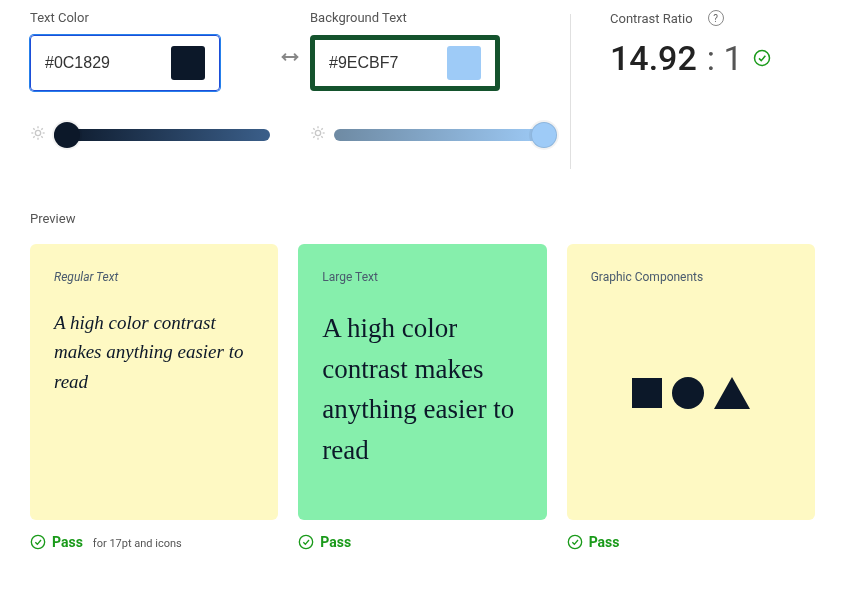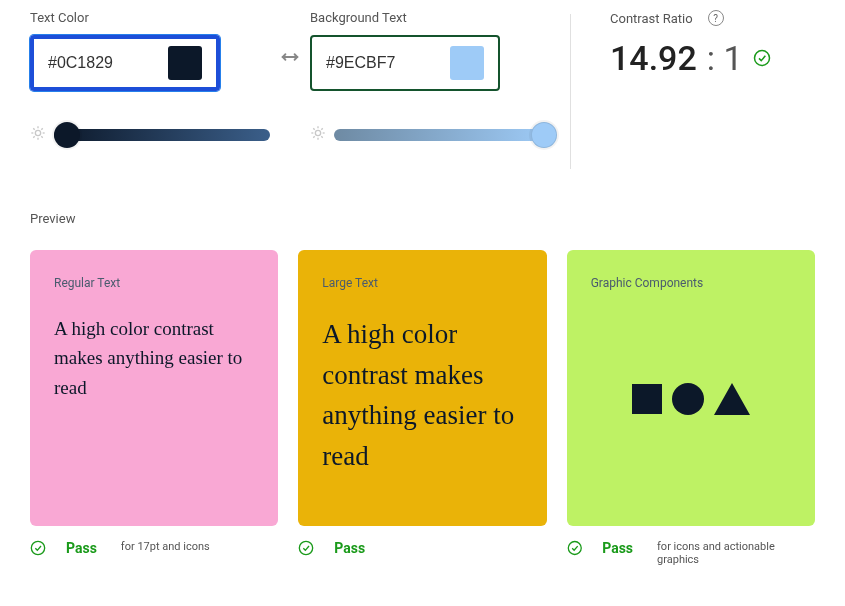--- a/index.html
+++ b/index.html
@@ -18,31 +18,31 @@
   }
   .color-block {
     width: 240px;
   }
   .label {
     font-size: 13px;
     color: #555;
     margin-bottom: 10px;
   }
   .color-field {
-    border: 2px solid #14532d;
+    border: 5px solid #14532d;
     border-radius: 4px;
     height: 56px;
     display: flex;
     align-items: center;
     padding: 0 14px;
     justify-content: space-between;
     width: 190px;
   }
   .color-field.focused {
-    border: 4px solid #1d4ed8;
+    border: 1px solid #1d4ed8;
     box-shadow: 0 0 0 1px #2680eb;
   }
   .color-hex {
     font-size: 16px;
     color: #333;
     border: none;
     outline: none;
     width: 110px;
     background: transparent;
   }
@@ -128,21 +128,21 @@
   }
   .ratio-value .thin { font-weight: 400; color: #555; }
   .check-circle {
     width: 18px;
     height: 18px;
   }
   .preview-label {
     font-size: 13px;
     color: #555;
     margin-top: 66px;
-    margin-bottom: 24px;
+    margin-bottom: 18px;
   }
   .preview-row {
     display: flex;
     gap: 20px;
   }
   .preview-card {
     flex: 1;
     border-radius: 6px;
     padding: 26px 24px;
     height: 276px;
@@ -178,22 +178,22 @@
     border-bottom: 32px solid;
   }
   .pass-row {
     display: flex;
     gap: 20px;
     margin-top: 14px;
   }
   .pass-item {
     flex: 1;
     display: flex;
-    align-items: flex-start;
-    gap: 20px;
+    align-items: flex-end;
+    gap: 6px;
     font-size: 11px;
     color: #555;
   }
   .pass-word {
     color: #1a9a1a;
     font-weight: 700;
     font-size: 14px;
     margin-right: 4px;
   }
 </style>
@@ -277,29 +277,29 @@
           <polyline points="8 12.5 11 15.5 16.5 9"></polyline>
       </svg>
     </div>
   </div>
 
 </div>
 
 <div class="preview-label">Preview</div>
 
 <div class="preview-row">
-  <div class="preview-card" id="card-reg" style="background: #f9a8d4;">
+  <div class="preview-card" id="card-reg" style="background: #fef9c3; font-style: italic;">
     <div class="card-title">Regular Text</div>
     <div class="sample-reg" id="sample-reg" style="color: rgb(12, 24, 41);">A high color contrast makes anything easier to read</div>
   </div>
-  <div class="preview-card" id="card-lg" style="background: #eab308;">
+  <div class="preview-card" id="card-lg" style="background: #86efac;">
     <div class="card-title">Large Text</div>
     <div class="sample-lg" id="sample-lg" style="color: rgb(12, 24, 41);">A high color contrast makes anything easier to read</div>
   </div>
-  <div class="preview-card" id="card-gr" style="background: #bef264;">
+  <div class="preview-card" id="card-gr" style="background: #fef9c3;">
     <div class="card-title">Graphic Components</div>
     <div class="shapes">
       <div class="sq" id="shape-sq" style="background: rgb(12, 24, 41);"></div>
       <div class="ci" id="shape-ci" style="background: rgb(12, 24, 41);"></div>
       <div class="tr" id="shape-tr" style="border-bottom-color: rgb(12, 24, 41);"></div>
     </div>
   </div>
 </div>
 
 <div class="pass-row">
@@ -317,15 +317,14 @@
         <polyline points="8 12.5 11 15.5 16.5 9"></polyline>
       </svg>
     <span class="pass-word">Pass</span>
   </div>
   <div class="pass-item">
     <svg width="16" height="16" viewBox="0 0 24 24" fill="none" stroke="#1a9a1a" stroke-width="2">
         <circle cx="12" cy="12" r="10"></circle>
         <polyline points="8 12.5 11 15.5 16.5 9"></polyline>
       </svg>
     <span class="pass-word">Pass</span>
-    <span>for icons and actionable graphics</span>
   </div>
 </div>
 
 </body></html>

